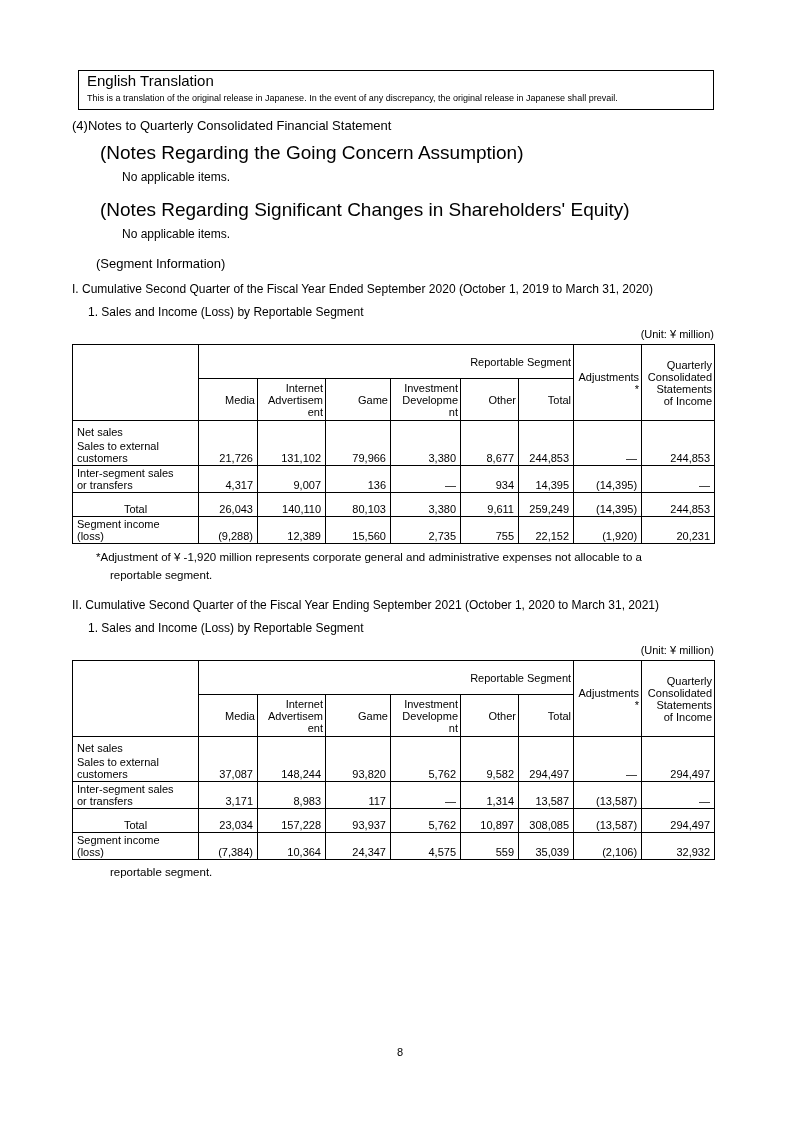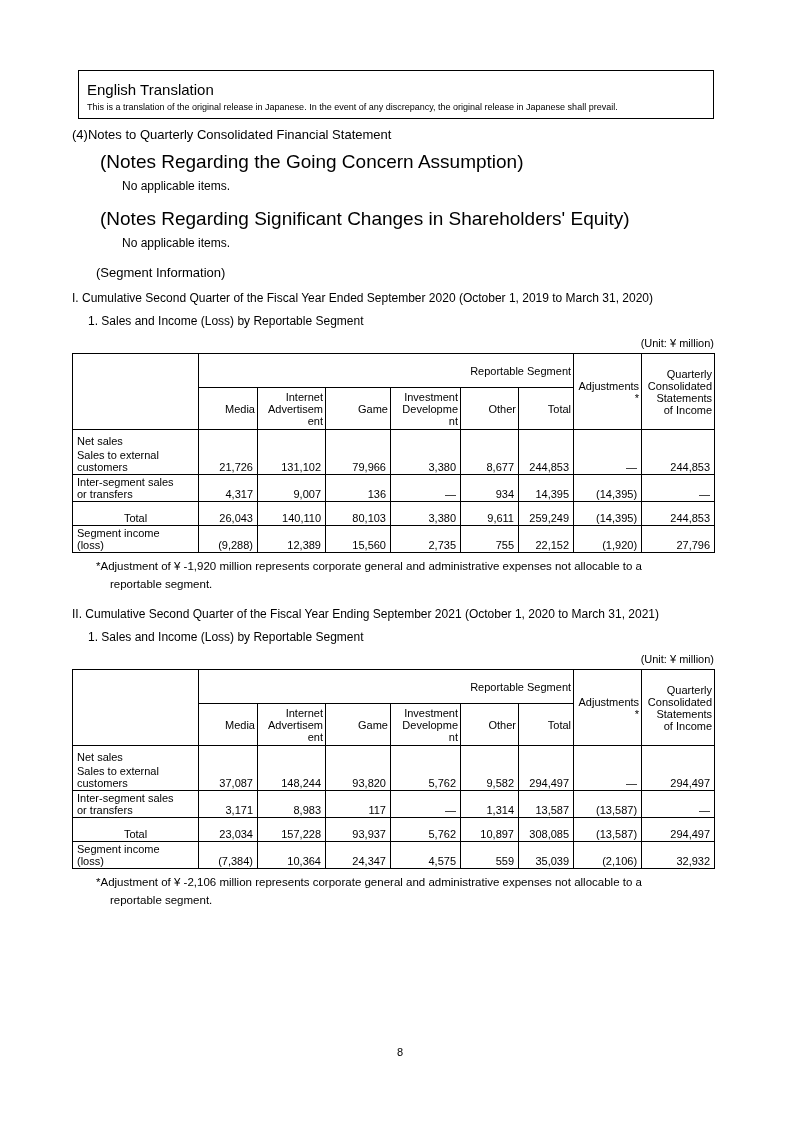--- a/index.html
+++ b/index.html
@@ -8,21 +8,21 @@
     font-family: "Liberation Sans", sans-serif;
     color: #000;
     position: relative;
     overflow: hidden;
   }
   .page { position: absolute; inset: 0; }
 
   .header-box {
     margin: 70px 86px 0 78px;
     border: 1px solid #000;
-    padding: 10px 10px 5px 8px;
+    padding: 1px 10px 5px 8px;
   }
   .header-box .ht { font-size: 15px; line-height: 1.25; }
   .header-box .hn { font-size: 9px; line-height: 1.3; margin-top: 2px; }
 
   .h-main { margin: 8px 20px 0 72px; font-size: 13px; }
   .h-sub  { margin: 9px 20px 0 100px; font-size: 19px; }
   .h-seg  { margin: 15px 20px 0 96px; font-size: 13px; }
   .body-text { margin: 6px 20px 0 122px; font-size: 12px; }
   .mt { margin-top: 15px; }
 
@@ -174,21 +174,21 @@
     <tr class="row-data">
       <td class="lbl pre">Segment income
 (loss)</td>
       <td class="num">(9,288)</td>
       <td class="num">12,389</td>
       <td class="num">15,560</td>
       <td class="num">2,735</td>
       <td class="num">755</td>
       <td class="num">22,152</td>
       <td class="num">(1,920)</td>
-      <td class="num">27,796</td>
+      <td class="num">20,231</td>
     </tr>
   </tbody>
     </table>
   <div class="footnote">*Adjustment of ¥ -1,920 million represents corporate general and administrative expenses not allocable to a</div>
   <div class="footnote f2">reportable segment.</div>
 
   <div class="sec-heading sec2">II. Cumulative Second Quarter of the Fiscal Year Ending September 2021 (October 1, 2020 to March 31, 2021)</div>
   <div class="sec-subheading">1. Sales and Income (Loss) by Reportable Segment</div>
   <div class="unit-label">(Unit: ¥ million)</div>
 
@@ -280,18 +280,17 @@
       <td class="num">10,364</td>
       <td class="num">24,347</td>
       <td class="num">4,575</td>
       <td class="num">559</td>
       <td class="num">35,039</td>
       <td class="num">(2,106)</td>
       <td class="num">32,932</td>
     </tr>
   </tbody>
     </table>
-  <div class="footnote">*Adjustment of ¥ -2,106 million represents corporate general and administrative expenses not allocable to a</div>
   <div class="footnote f2">reportable segment.</div>
 
   <div class="page-number">8</div>
 
 </div>
 
 </body></html>

